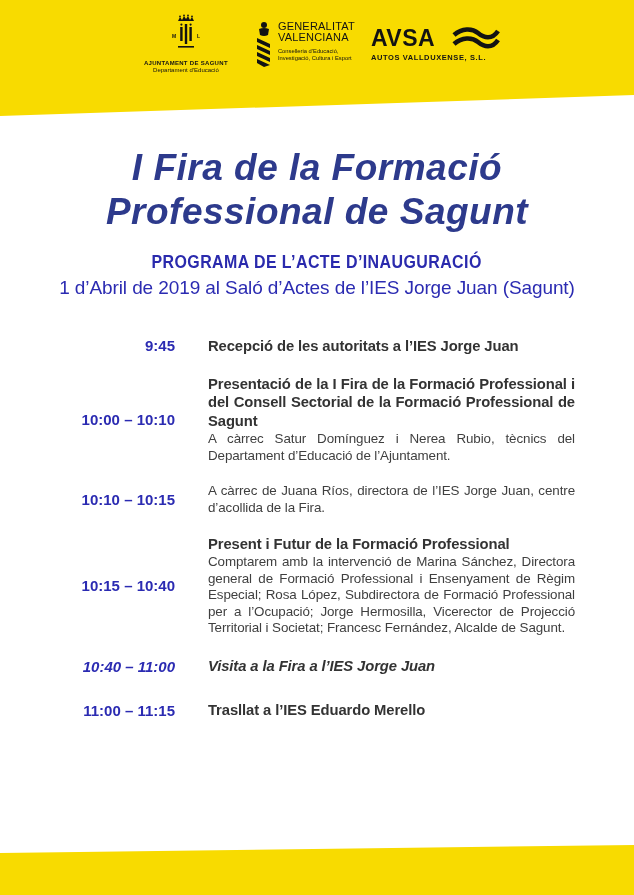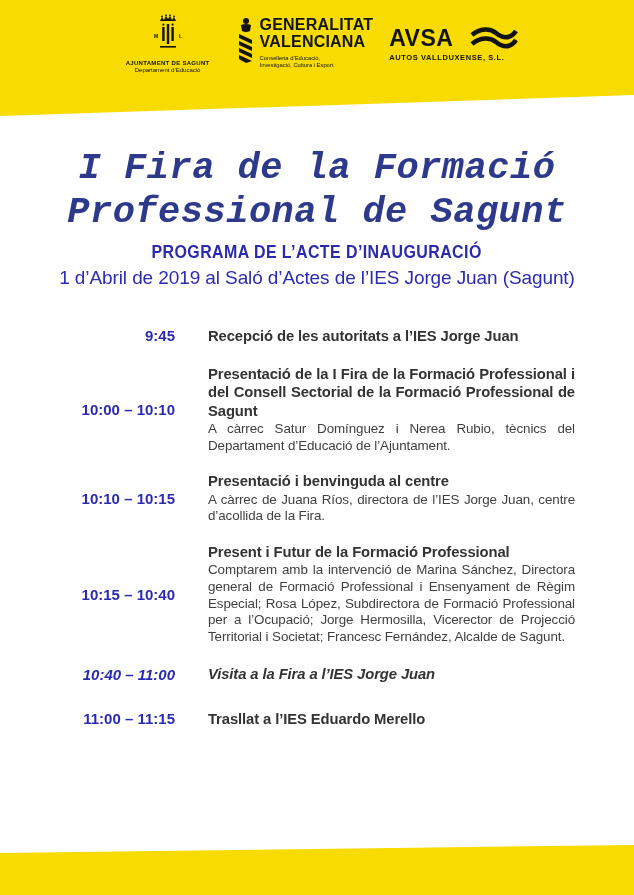--- a/index.html
+++ b/index.html
@@ -30,41 +30,41 @@
     display:flex;justify-content:center;align-items:center;gap:16px;
     padding-top:14px;color:var(--logo_black);
   }
   .logo{flex:none;}
   
   .logo-aj{text-align:center;width:104px;}
   .aj-l1{font-size:6px;font-weight:bold;letter-spacing:.3px;margin-top:2px;}
   .aj-l2{font-size:6px;margin-top:1px;}
   
   .logo-gv{display:flex;gap:5px;align-items:flex-start;}
-  .gv-n{font-size:16px;font-weight:bold;line-height:1.05;letter-spacing:.2px;}
+  .gv-n{font-size:11px;font-weight:normal;line-height:1.05;letter-spacing:.2px;}
   .gv-d{font-size:5.8px;line-height:1.25;}
   .gv-d.first{margin-top:4px;}
   
   .logo-du{text-align:center;}
   .du-1{font-size:20px;font-weight:800;letter-spacing:1.5px;}
   .du-2{font-size:15px;font-weight:bold;letter-spacing:.5px;margin-top:1px;}
   
   .logo-av{text-align:left;}
   .av-top{display:flex;align-items:center;gap:17px;}
   .av-name{font-size:23px;font-weight:bold;letter-spacing:.5px;}
   .av-sub{font-size:7.5px;font-weight:bold;letter-spacing:.6px;margin-top:1px;}
 
   
   .content{position:relative;padding-top:146px;}
   .script-title{
-    font-family:Liberation Mono, monospace;font-style:italic;font-weight:bold;
+    font-family:Liberation Sans, sans-serif;font-style:italic;font-weight:bold;
     font-size:37px;line-height:1.2;color:var(--title_blue,#2D3A8C);
     text-align:center;letter-spacing:.5px;
   }
-  .prog-heading{text-align:center;margin-top:6px;color:var(--heading_blue,#2A2AAD);}
+  .prog-heading{text-align:center;margin-top:16px;color:var(--heading_blue,#2A2AAD);}
   .prog-heading span{
     display:inline-block;font-size:19px;font-weight:bold;letter-spacing:.5px;
     transform:scaleX(.84);transform-origin:center;
   }
   .prog-subtitle{
     text-align:center;margin-top:4px;font-size:19px;letter-spacing:-.1px;
     color:var(--time_blue,#2B2BB2);
   }
 
   
@@ -178,21 +178,20 @@
       <div class="row r1">
           <div class="time">10:00 – 10:10</div>
           <div class="desc">
             <div class="dtitle">Presentació de la I Fira de la Formació Professional i del Consell Sectorial de la Formació Professional de Sagunt</div>
             <div class="dbody">A càrrec Satur Domínguez i Nerea Rubio, tècnics del Departament d’Educació de l’Ajuntament.</div>
           </div>
         </div>
       <div class="row r2">
           <div class="time">10:10 – 10:15</div>
           <div class="desc">
-            <div class="dtitle">Presentació i benvinguda al centre</div>
             <div class="dbody">A càrrec de Juana Ríos, directora de l’IES Jorge Juan, centre d’acollida de la Fira.</div>
           </div>
         </div>
       <div class="row r3">
           <div class="time">10:15 – 10:40</div>
           <div class="desc">
             <div class="dtitle">Present i Futur de la Formació Professional</div>
             <div class="dbody">Comptarem amb la intervenció de Marina Sánchez, Directora general de Formació Professional i Ensenyament de Règim Especial; Rosa López, Subdirectora de Formació Professional per a l’Ocupació;  Jorge Hermosilla, Vicerector de Projecció Territorial i Societat; Francesc Fernández, Alcalde de Sagunt.</div>
           </div>
         </div>

